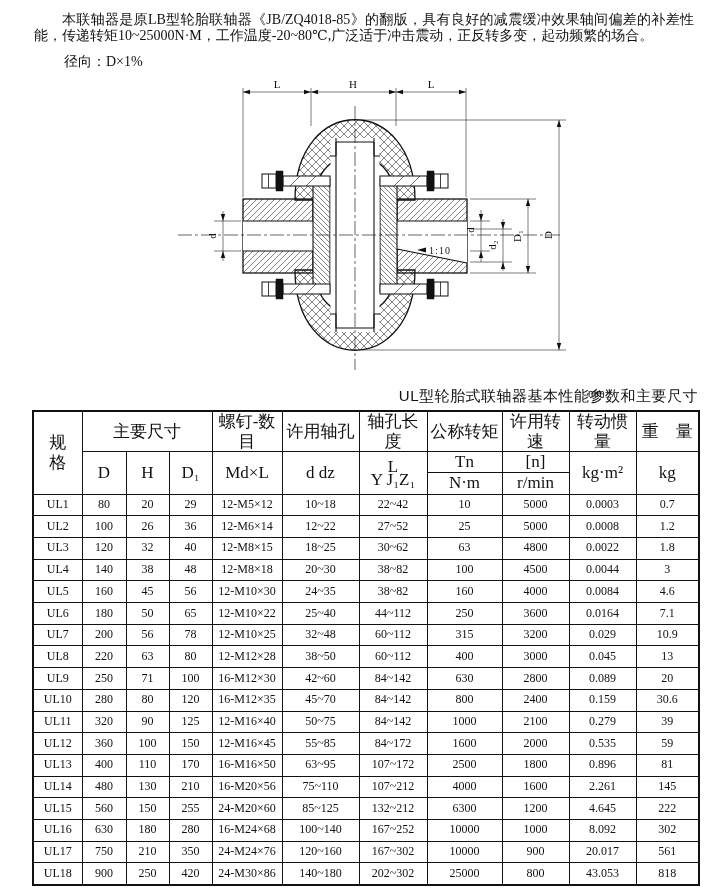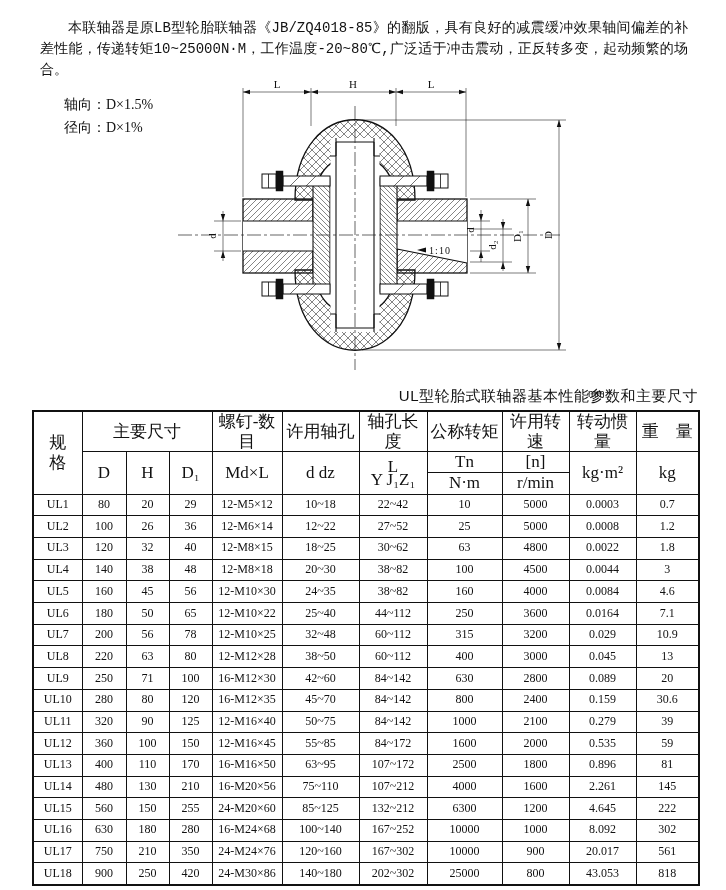--- a/index.html
+++ b/index.html
@@ -2,21 +2,21 @@
 <html><head>
 <meta charset="utf-8">
 <style>
   html,body{margin:0;padding:0;background:#fff;}
   .page{
     position:relative;width:726px;height:890px;background:#fff;
     font-family:"Liberation Serif","DejaVu Serif",serif;color:#111;overflow:hidden;
   }
   
   .intro{position:absolute;top:6px;left:28px;width:672px;font-size:14px;}
-  .para{margin:12px;line-height:21px;text-align:justify;text-indent:2em;font-family:Liberation Mono, monospace;}
+  .para{margin:6px;line-height:16px;text-align:justify;text-indent:2em;}
   .perf{margin:0;line-height:23px;margin-left:36px;}
   
   .drawing{position:absolute;top:78px;left:0;width:726px;height:312px;}
   .drawing text{font-family:"Liberation Serif","DejaVu Serif",serif;}
   
   .tbl-title-row{position:absolute;top:387px;left:32px;width:666px;height:20px;}
   .tbl-title{display:block;text-align:right;font-family:Liberation Sans, sans-serif;
     font-size:15px;letter-spacing:.5px;}
   .tbl-unit{position:absolute;top:1px;left:556px;font-family:"Liberation Sans","DejaVu Sans",sans-serif;font-size:10px;}
   
@@ -32,21 +32,20 @@
   .twoline div{line-height:13px;}
   .sub{font-size:12px;}
 </style>
 </head>
 <body>
 
 <div class="page">
 
   <div class="intro">
     <p class="para">本联轴器是原LB型轮胎联轴器《JB/ZQ4018-85》的翻版，具有良好的减震缓冲效果轴间偏差的补差性能，传递转矩10~25000N·M，工作温度-20~80℃,广泛适于冲击震动，正反转多变，起动频繁的场合。</p>
-    <p class="perf">轴向：D×1.5%</p>
     <p class="perf">径向：D×1%</p>
   </div>
 
   <svg class="drawing" viewBox="0 0 726 312" xmlns="http://www.w3.org/2000/svg">
     <defs>
       <pattern id="hatch" patternUnits="userSpaceOnUse" width="6" height="6">
         <path d="M0,6 L6,0" stroke="#333" stroke-width="0.6"></path>
       </pattern>
       <pattern id="hatch2" patternUnits="userSpaceOnUse" width="5" height="5">
         <path d="M0,0 L5,5" stroke="#333" stroke-width="0.6"></path>

